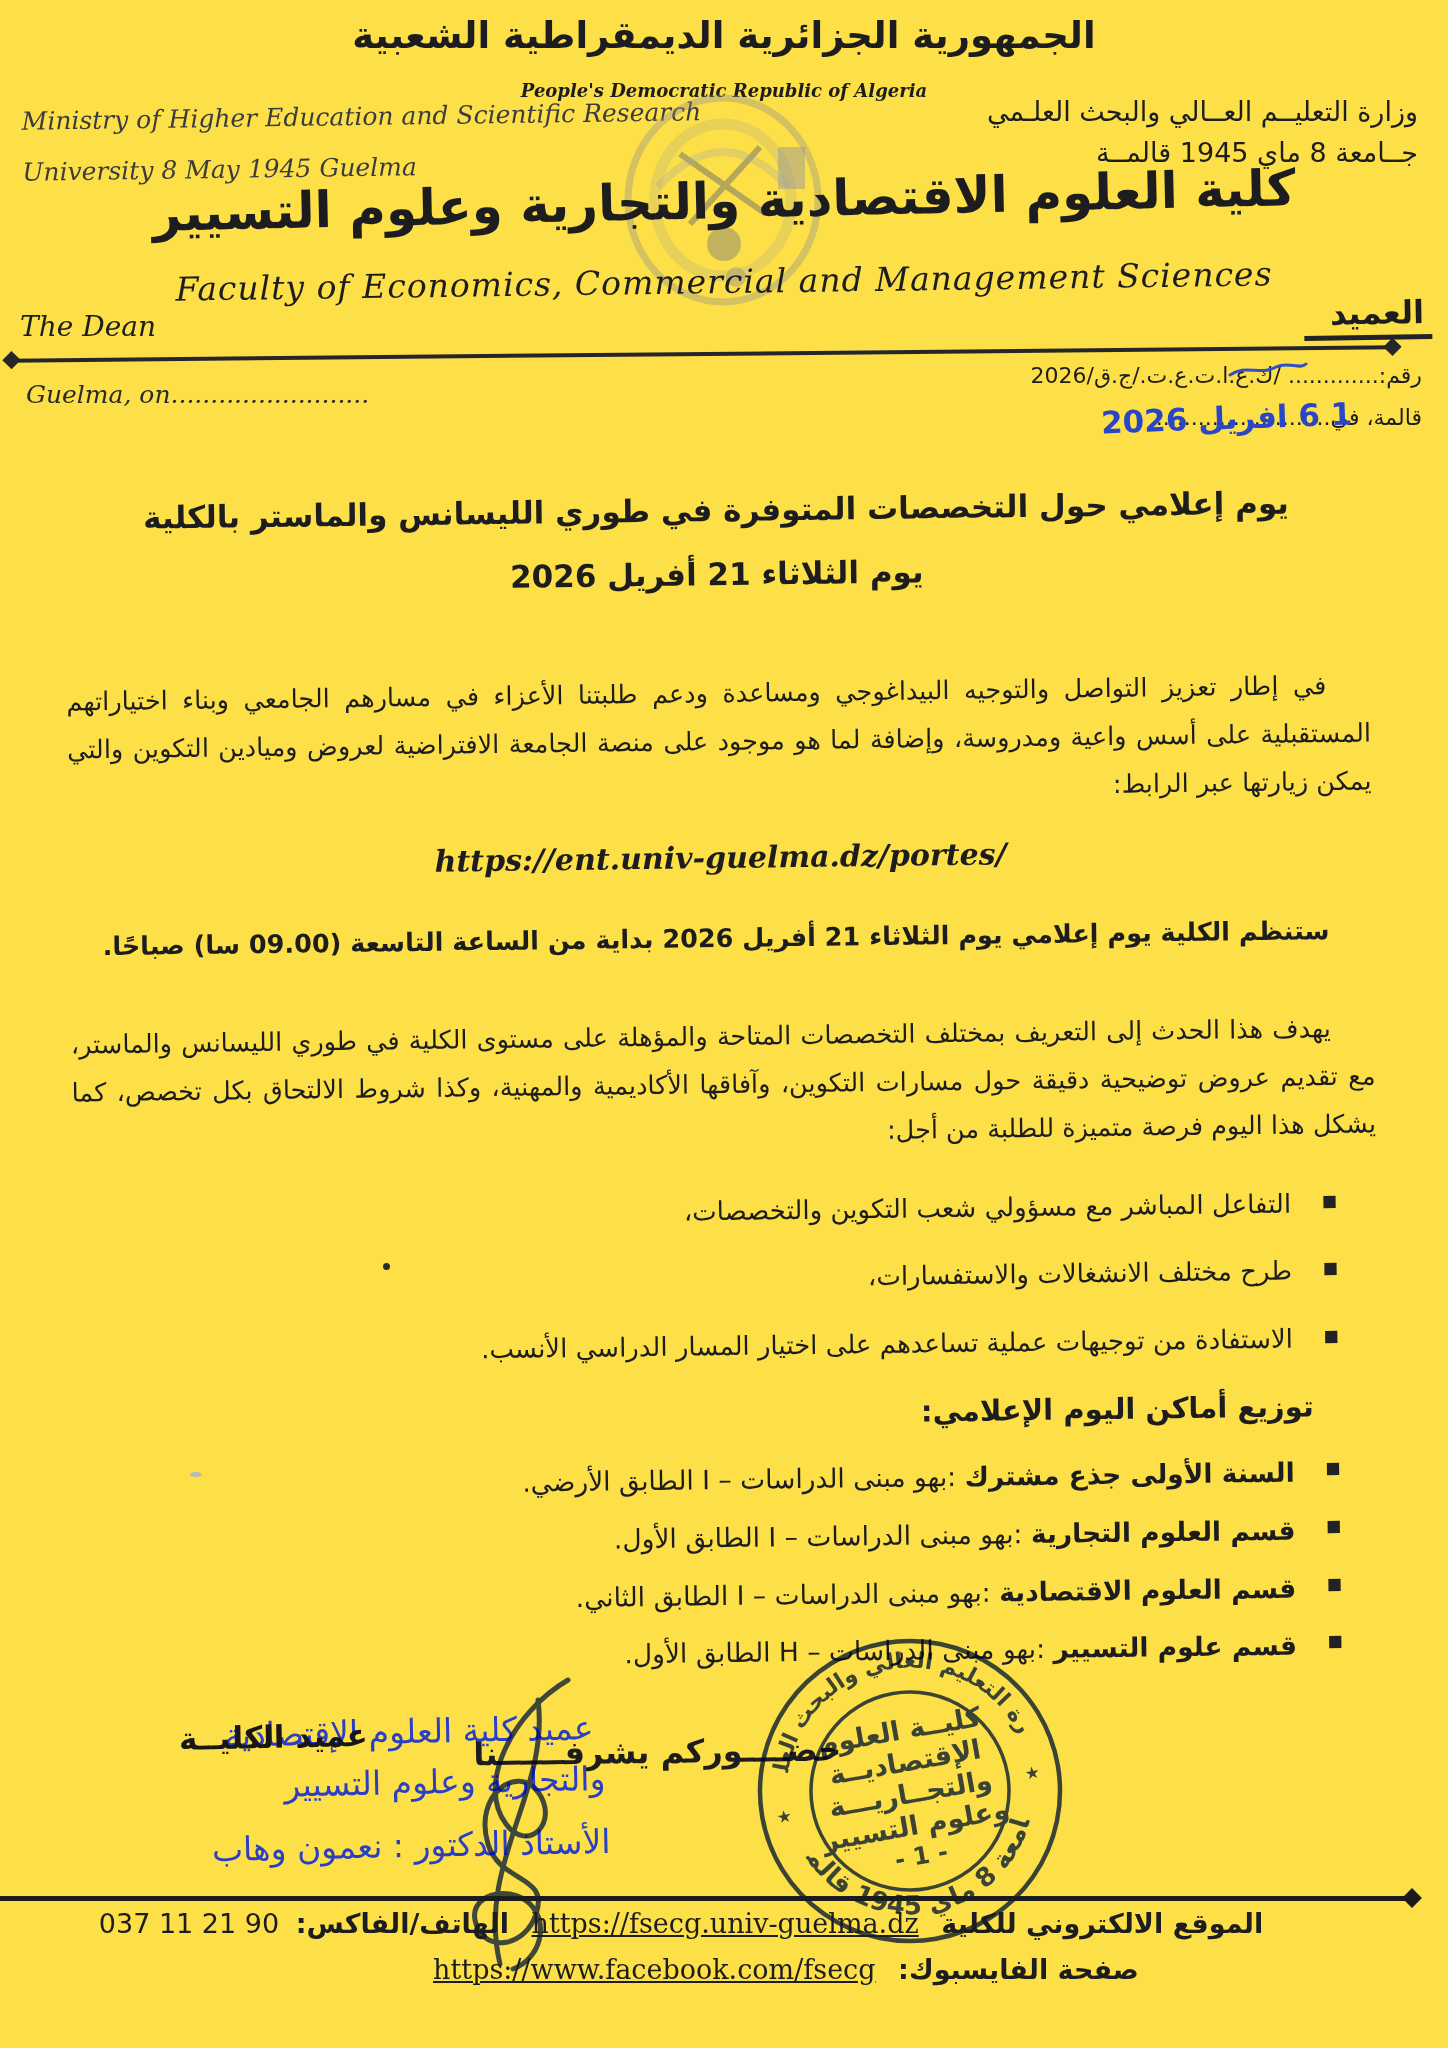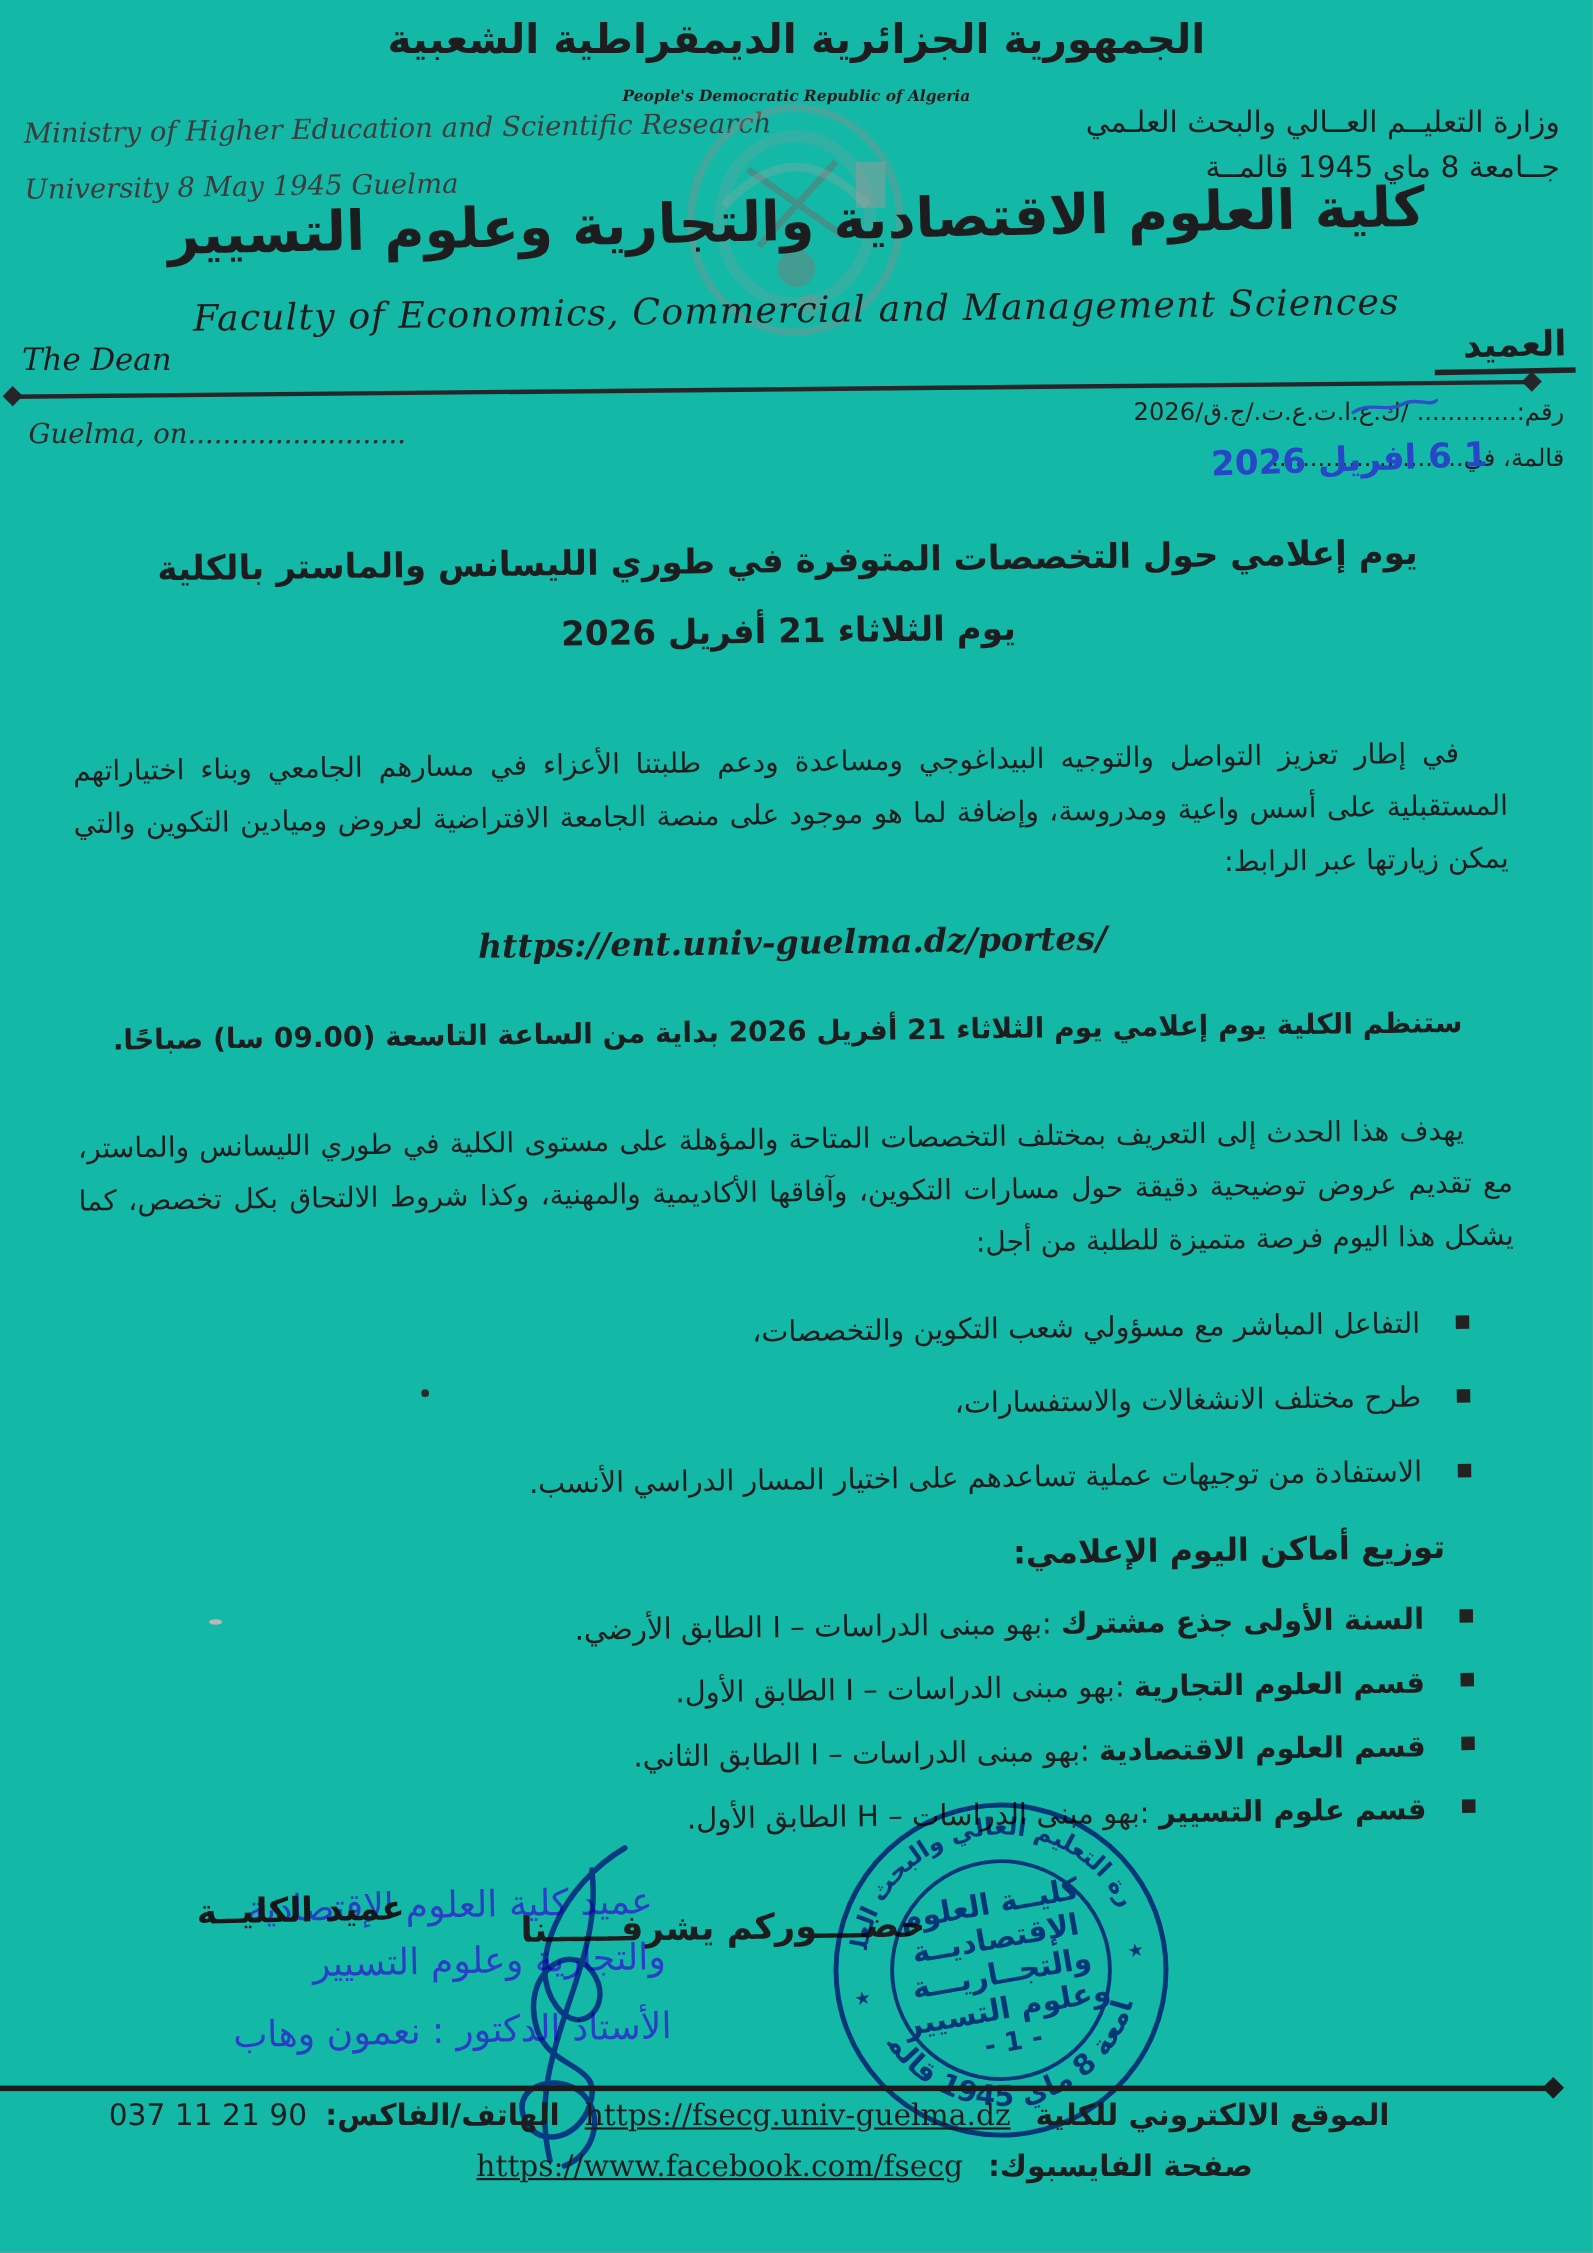--- a/index.html
+++ b/index.html
@@ -1,25 +1,25 @@
 <!DOCTYPE html>
 <html><head>
 <meta charset="utf-8">
 <style>
   html,body{margin:0;padding:0;background:#9a9a9a;}
   .page{
     position:relative;width:1448px;height:2048px;margin:0 auto;
-    background:#14b8a6;overflow:hidden;color:#1d1d1f;
+    background:#fde047;overflow:hidden;color:#1d1d1f;
     font-family:"DejaVu Sans",sans-serif;
   }
   
   .country-ar{position:absolute;top:14px;left:0;right:0;text-align:center;
     font-size:37px;font-weight:bold;}
   .country-en{position:absolute;top:80px;left:0;right:0;text-align:center;
-    font-size:14px;font-weight:bold;font-style:italic;font-family:"DejaVu Serif",serif;}
+    font-size:18px;font-weight:bold;font-style:italic;font-family:"DejaVu Serif",serif;}
   .min-en{position:absolute;left:22px;top:102px;font-family:"DejaVu Serif",serif;
     font-style:italic;font-size:25px;color:#3c3c3e;transform:rotate(-0.8deg);}
   .min-en .l2{margin-top:22px;}
   .min-ar{position:absolute;right:30px;top:92px;text-align:right;font-size:27px;
     line-height:1.5;direction:rtl;margin-left:12px;}
   .logo{position:absolute;left:618px;top:92px;}
   .faculty-ar{position:absolute;top:172px;left:0;right:0;text-align:center;
     font-size:50px;font-weight:bold;white-space:nowrap;transform:rotate(-1.3deg);}
   .faculty-en{position:absolute;top:262px;left:0;right:0;text-align:center;
     font-size:33px;font-style:italic;font-family:"DejaVu Serif",serif;

